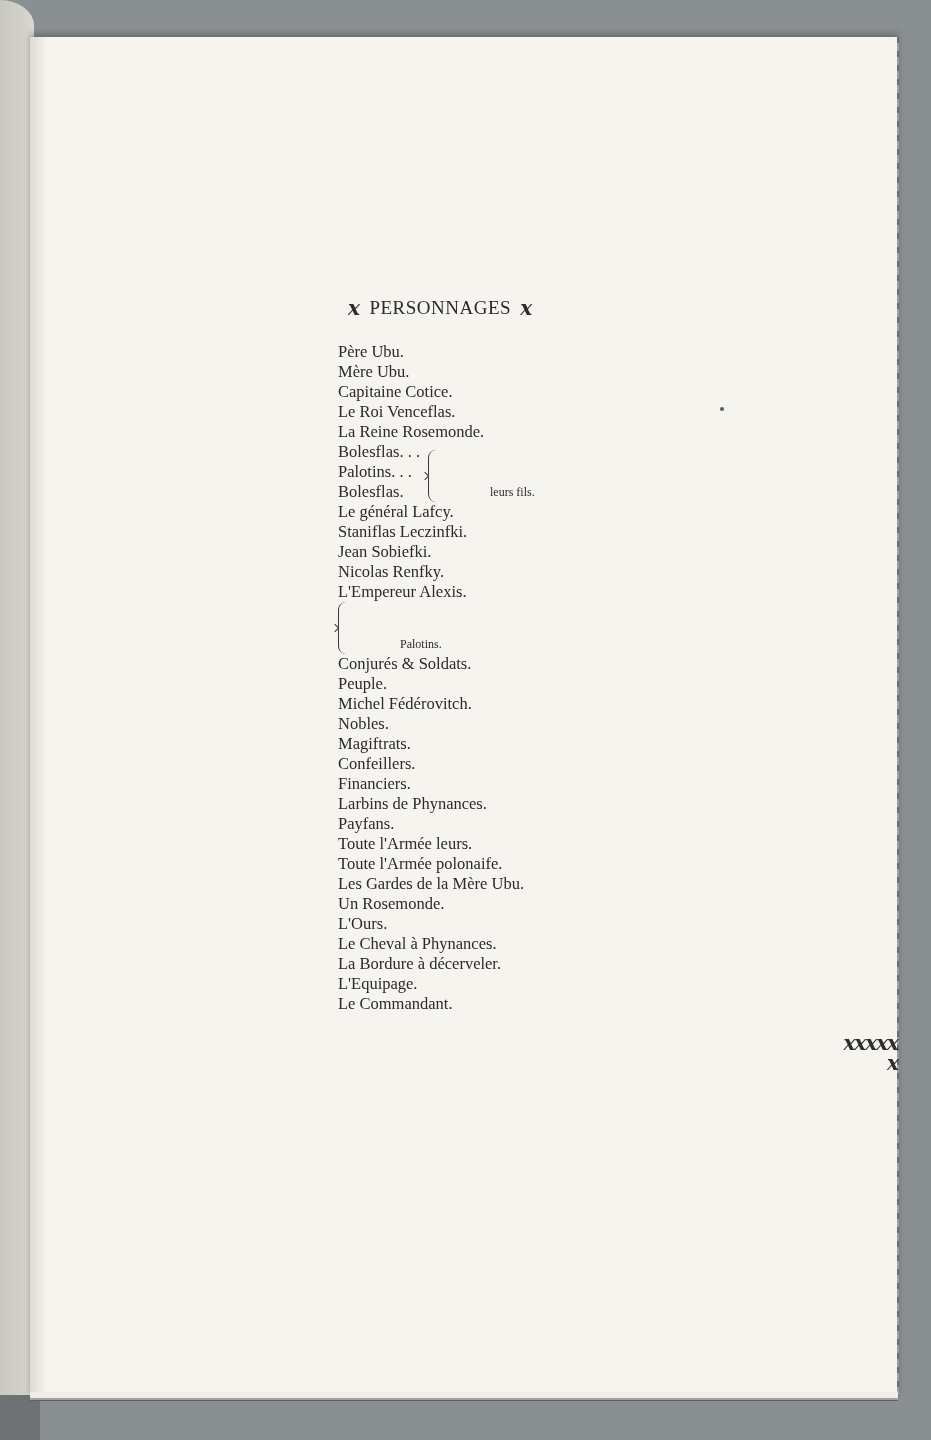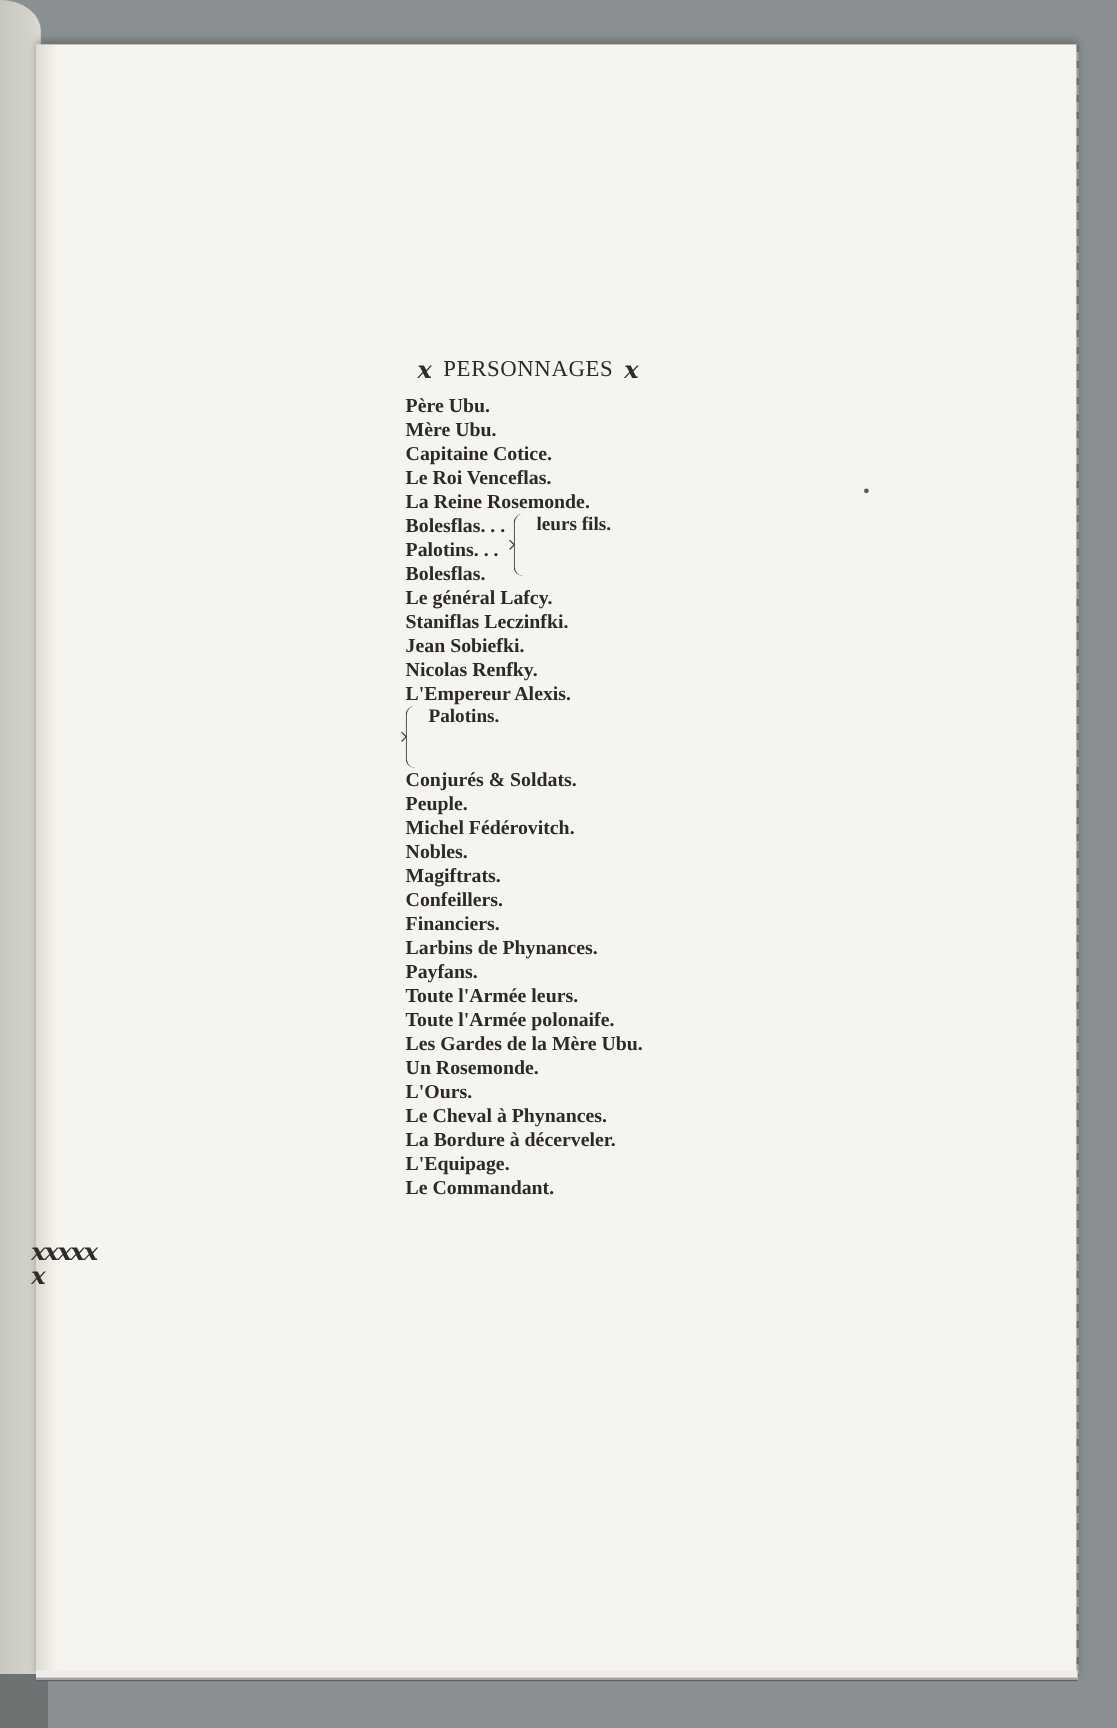--- a/index.html
+++ b/index.html
@@ -98,35 +98,34 @@
     .orn {
       font-family: "DejaVu Serif", serif;
       font-weight: bold;
       font-style: italic;
       font-size: 20px;
       color: #2e2d2a;
     }
     .cast {
       position: absolute;
       left: 308px;
-      top: 291px;
+      top: 305px;
       font-size: 16.5px;
       line-height: 20px;
-      font-weight: bold;
     }
     .row {
       height: 20px;
       white-space: nowrap;
       display: flex;
       align-items: center;
     }
     .group {
       position: relative;
       display: flex;
-      align-items: flex-start;
+      align-items: flex-end;
     }
     .group-names .row { width: 90px; }
     .brace {
       width: 8px;
       height: 52px;
       border-left: 1.5px solid #3a3935;
       border-radius: 8px 0 0 8px;
       margin-right: 10px;
       position: relative;
     }
@@ -135,27 +134,27 @@
       position: absolute;
       left: -7px;
       top: 23px;
       width: 5px;
       height: 5px;
       border-right: 1.5px solid #3a3935;
       border-top: 1.5px solid #3a3935;
       transform: rotate(45deg);
       background: #f6f4ee;
     }
-    .group-label { font-size: 16px; }
+    .group-label { font-size: 12px; margin-left: 43px; }
     .fleurons {
       position: absolute;
       left: 0;
       top: 996px;
       width: 100%;
-      text-align: left;
+      text-align: right;
       font-family: "DejaVu Serif", serif;
       font-weight: bold;
       font-style: italic;
       color: #2e2d2a;
       font-size: 20px;
       line-height: 20px;
       letter-spacing: -1px;
     }
     .fleurons div { margin-left: -4px; }
   </style>

